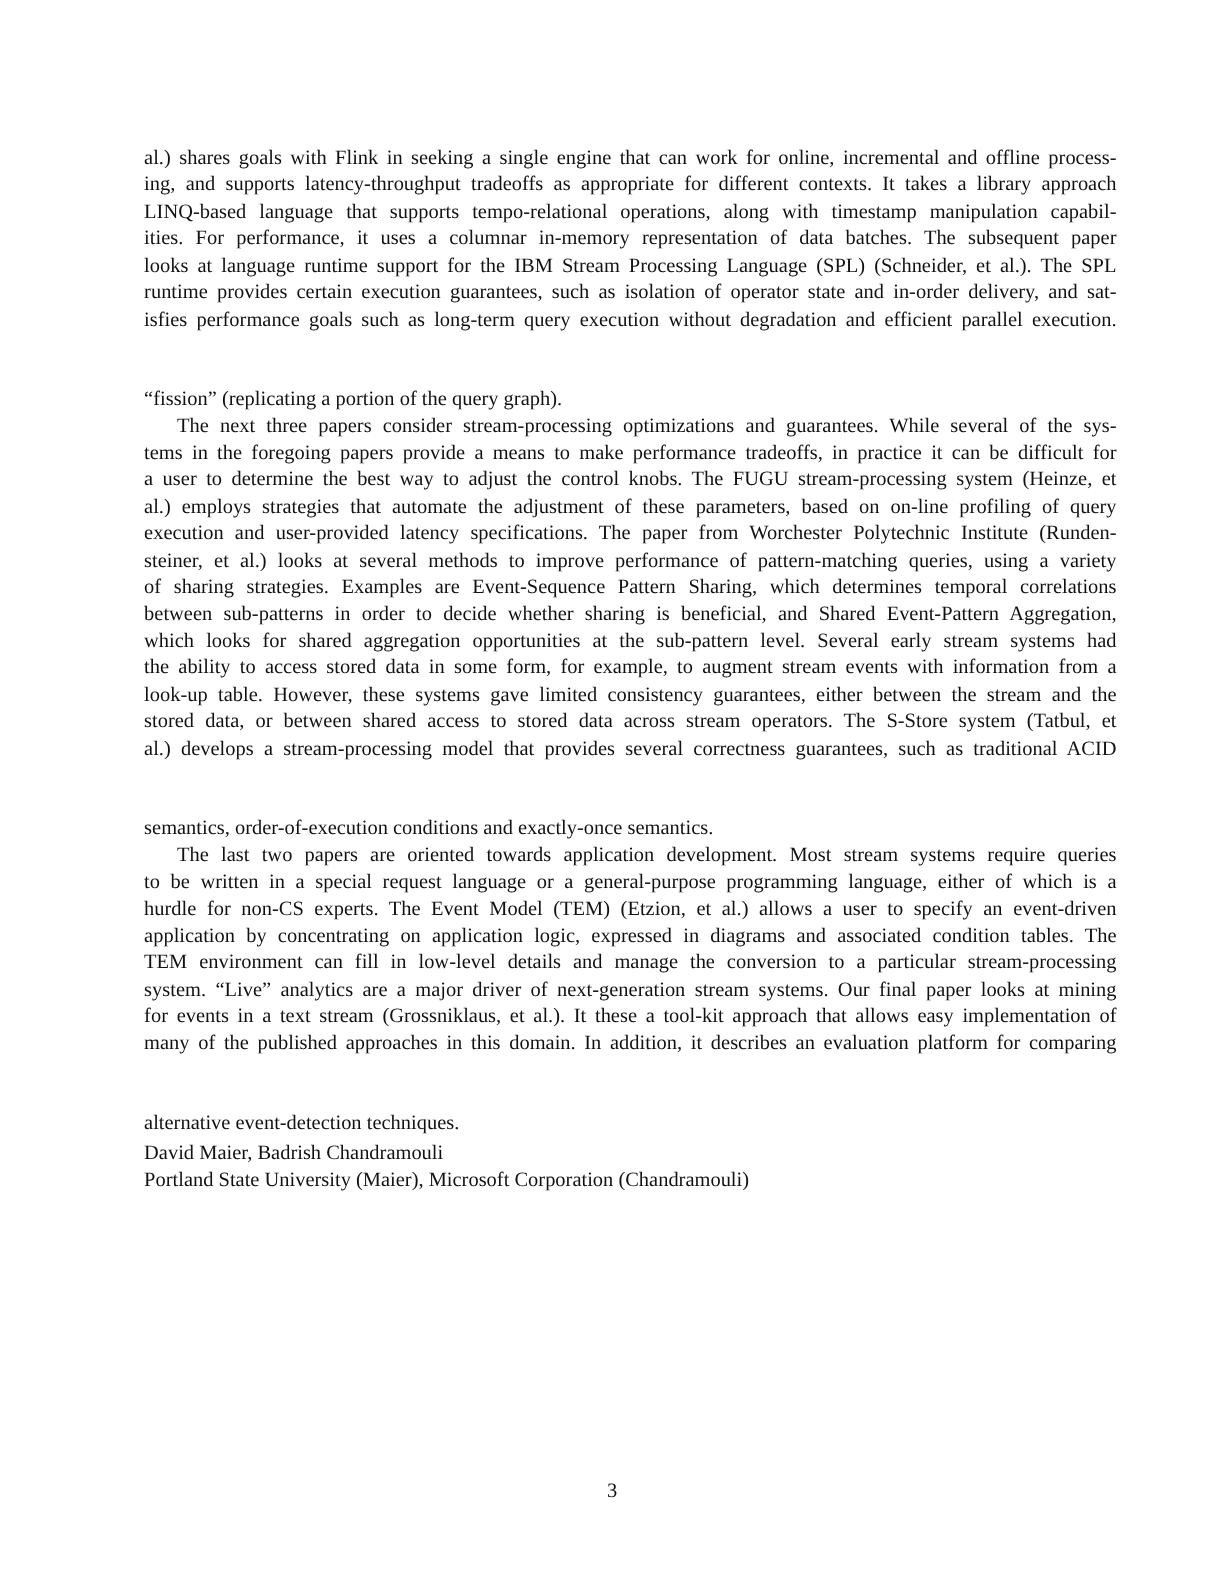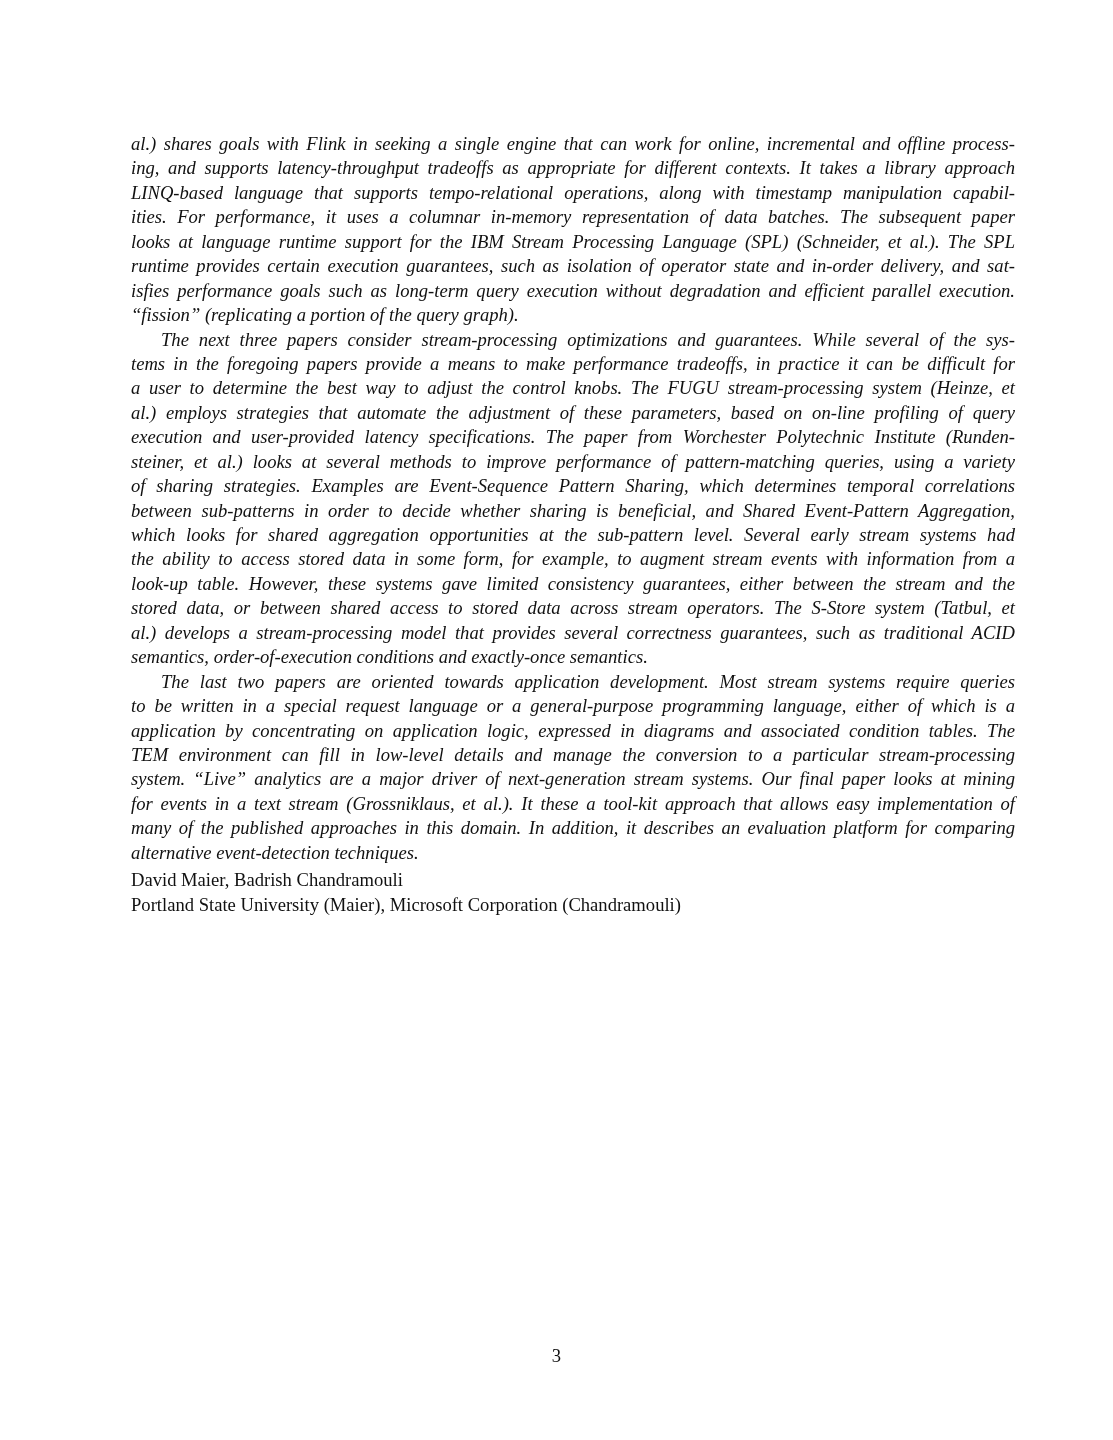--- a/index.html
+++ b/index.html
@@ -27,25 +27,25 @@
     .line {
       display: block;
       height: 24.45px;
       line-height: 24.45px;
       font-size: 18.6px;
       text-align: justify;
       text-align-last: justify;
       white-space: nowrap;
       overflow: visible;
       word-spacing: -0.5px;
-      font-style: italic;
     }
     .line.last {
       text-align-last: left;
       word-spacing: 0;
+      margin-top: 48px;
     }
     .line.indent {
       padding-left: 30px;
     }
     .signature {
       margin-top: 3px;
       text-align: left;
     }
     .signature .sig-line {
       display: block;
@@ -91,20 +91,21 @@
         <span class="line">which looks for shared aggregation opportunities at the sub-pattern level. Several early stream systems had</span>
         <span class="line">the ability to access stored data in some form, for example, to augment stream events with information from a</span>
         <span class="line">look-up table. However, these systems gave limited consistency guarantees, either between the stream and the</span>
         <span class="line">stored data, or between shared access to stored data across stream operators. The S-Store system (Tatbul, et</span>
         <span class="line">al.) develops a stream-processing model that provides several correctness guarantees, such as traditional ACID</span>
         <span class="line last">semantics, order-of-execution conditions and exactly-once semantics.</span>
       </p>
       <p class="paragraph">
         <span class="line indent">The last two papers are oriented towards application development. Most stream systems require queries</span>
         <span class="line">to be written in a special request language or a general-purpose programming language, either of which is a</span>
+        <span class="line">hurdle for non-CS experts. The Event Model (TEM) (Etzion, et al.) allows a user to specify an event-driven</span>
         <span class="line">application by concentrating on application logic, expressed in diagrams and associated condition tables. The</span>
         <span class="line">TEM environment can fill in low-level details and manage the conversion to a particular stream-processing</span>
         <span class="line">system. “Live” analytics are a major driver of next-generation stream systems. Our final paper looks at mining</span>
         <span class="line">for events in a text stream (Grossniklaus, et al.). It these a tool-kit approach that allows easy implementation of</span>
         <span class="line">many of the published approaches in this domain. In addition, it describes an evaluation platform for comparing</span>
         <span class="line last">alternative event-detection techniques.</span>
       </p>
     </div>
   <div class="signature">
     <span class="sig-line">David Maier, Badrish Chandramouli</span>

